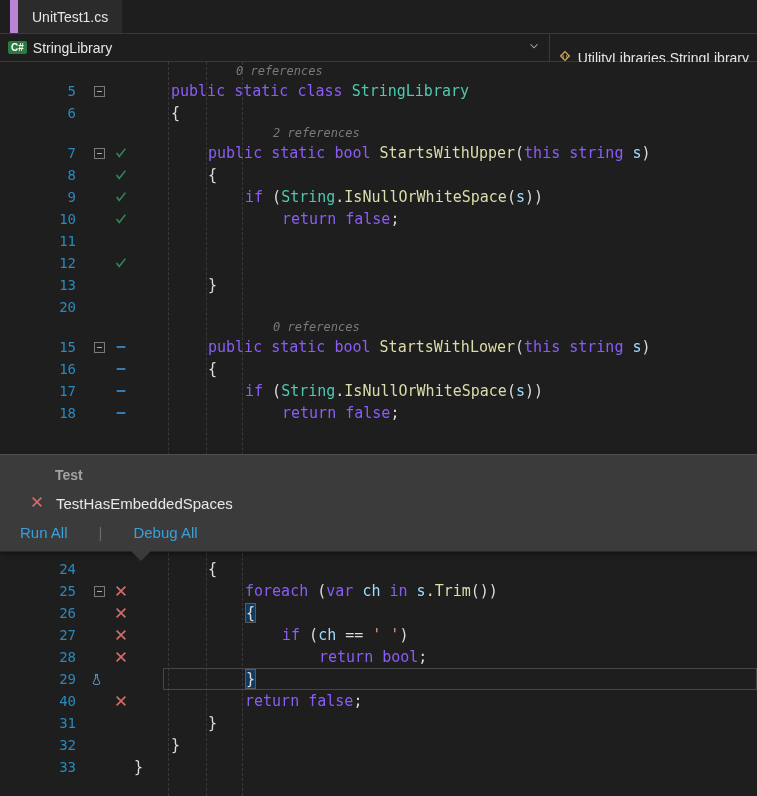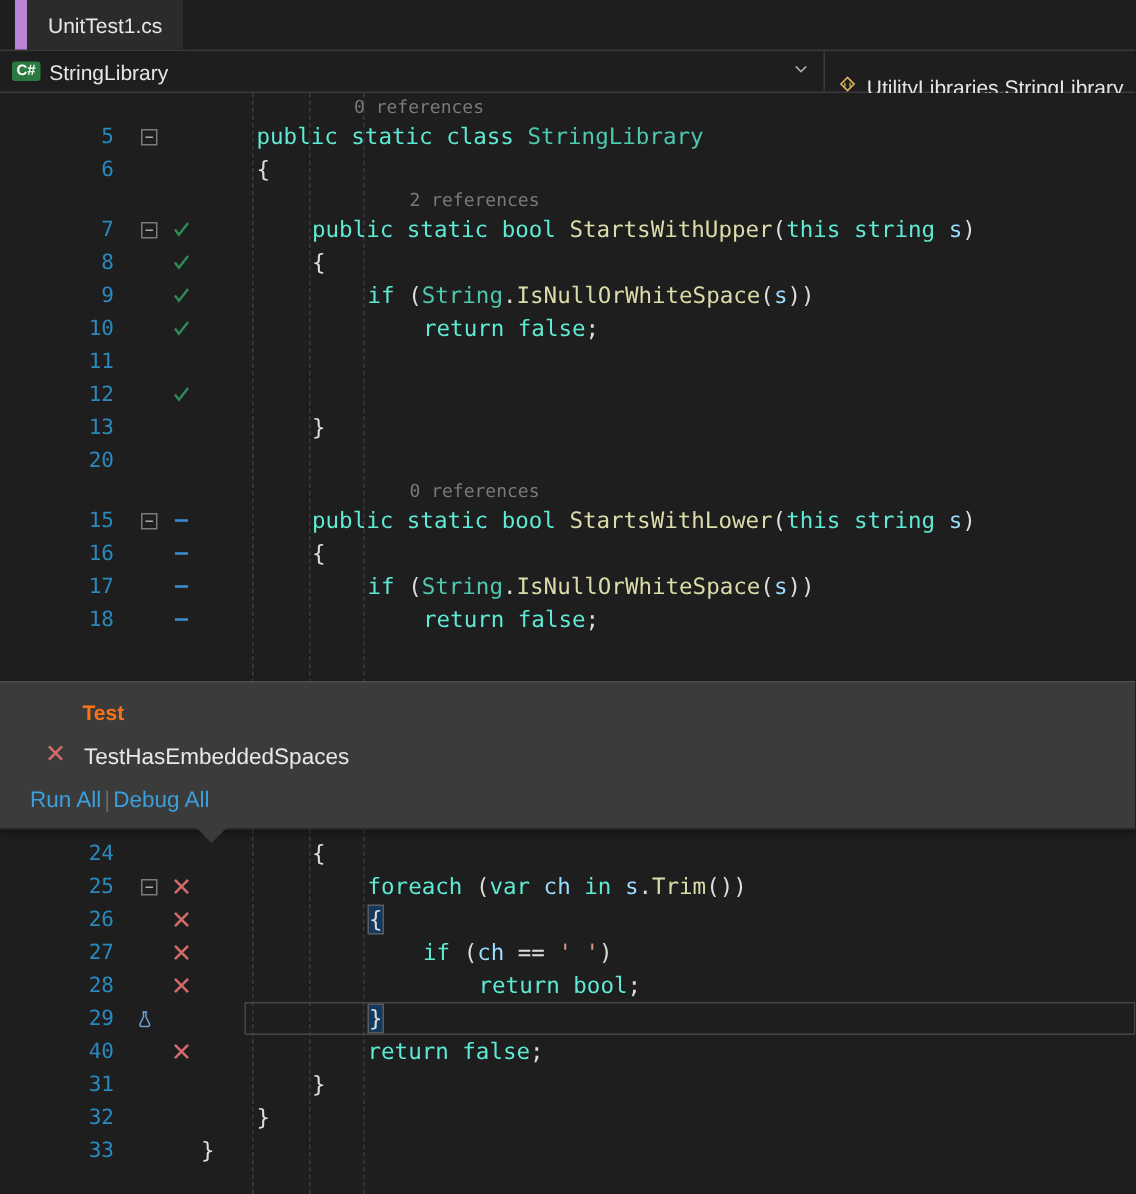--- a/index.html
+++ b/index.html
@@ -86,20 +86,21 @@
   }
   .line {
     display: flex;
     align-items: center;
     height: 22px;
     white-space: pre;
     position: relative;
   }
   .line.ref {
     height: 18px;
+    font-style: italic;
   }
   .gutter-num {
     width: 90px;
     text-align: right;
     padding-right: 14px;
     color: #2a8abf;
     font-size: 14px;
   }
   .gutter-fold {
     width: 18px;
@@ -130,21 +131,21 @@
     position: relative;
   }
   .code { flex: 1; }
   .ref-text {
     color: #7a7a7a;
     font-size: 12px;
     padding-left: 0;
   }
 
   
-  .kw { color: #5eead4; }
+  .kw { color: #8b5cf6; }
   .cls { color: #4ec9b0; }
   .mth { color: #dcdcaa; }
   .str { color: #d69d85; }
   .num { color: #b5cea8; }
   .pun, .txt { color: #dcdcdc; }
   .param { color: #9cdcfe; }
   .brace { color: #dcdcdc; }
   .sel-brace { background:#113a5e; color:#dcdcdc; border:1px solid #5a5a5a; display:inline-block; line-height:18px; }
 
   
@@ -165,33 +166,33 @@
     background: #3b3b3b;
     color: #e8e8e8;
     box-shadow: 0 2px 5px rgba(0,0,0,.4);
     border-top: 1px solid #4e4e4e;
     border-bottom: 1px solid #262626;
     font-family: "Segoe UI", Tahoma, sans-serif;
     z-index: 10;
     padding-bottom:10px;
   }
   .popup h4 {
-    color: #f97316;
+    color: #a3a3a3;
     font-weight: 600;
     font-size: 14px;
     padding: 12px 18px 8px 55px;
   }
   .popup .trow {
     display:flex; align-items:center; gap: 12px;
     padding: 4px 18px 10px 30px;
     font-size: 15px;
   }
   .popup .actions {
     display:flex; align-items:flex-end;
-    gap: 2px;
+    gap: 31px;
     padding: 2px 18px 0 20px;
     font-size: 15px;
   }
   .popup .actions a { color:#3aa0dc; cursor:pointer; }
   .popup .actions .sep { color:#6a6a6a; }
   .popup .pointer {
     position:absolute; left:130px; bottom:-10px;
     width:0;height:0;
     border-left:11px solid transparent;
     border-right:11px solid transparent;

